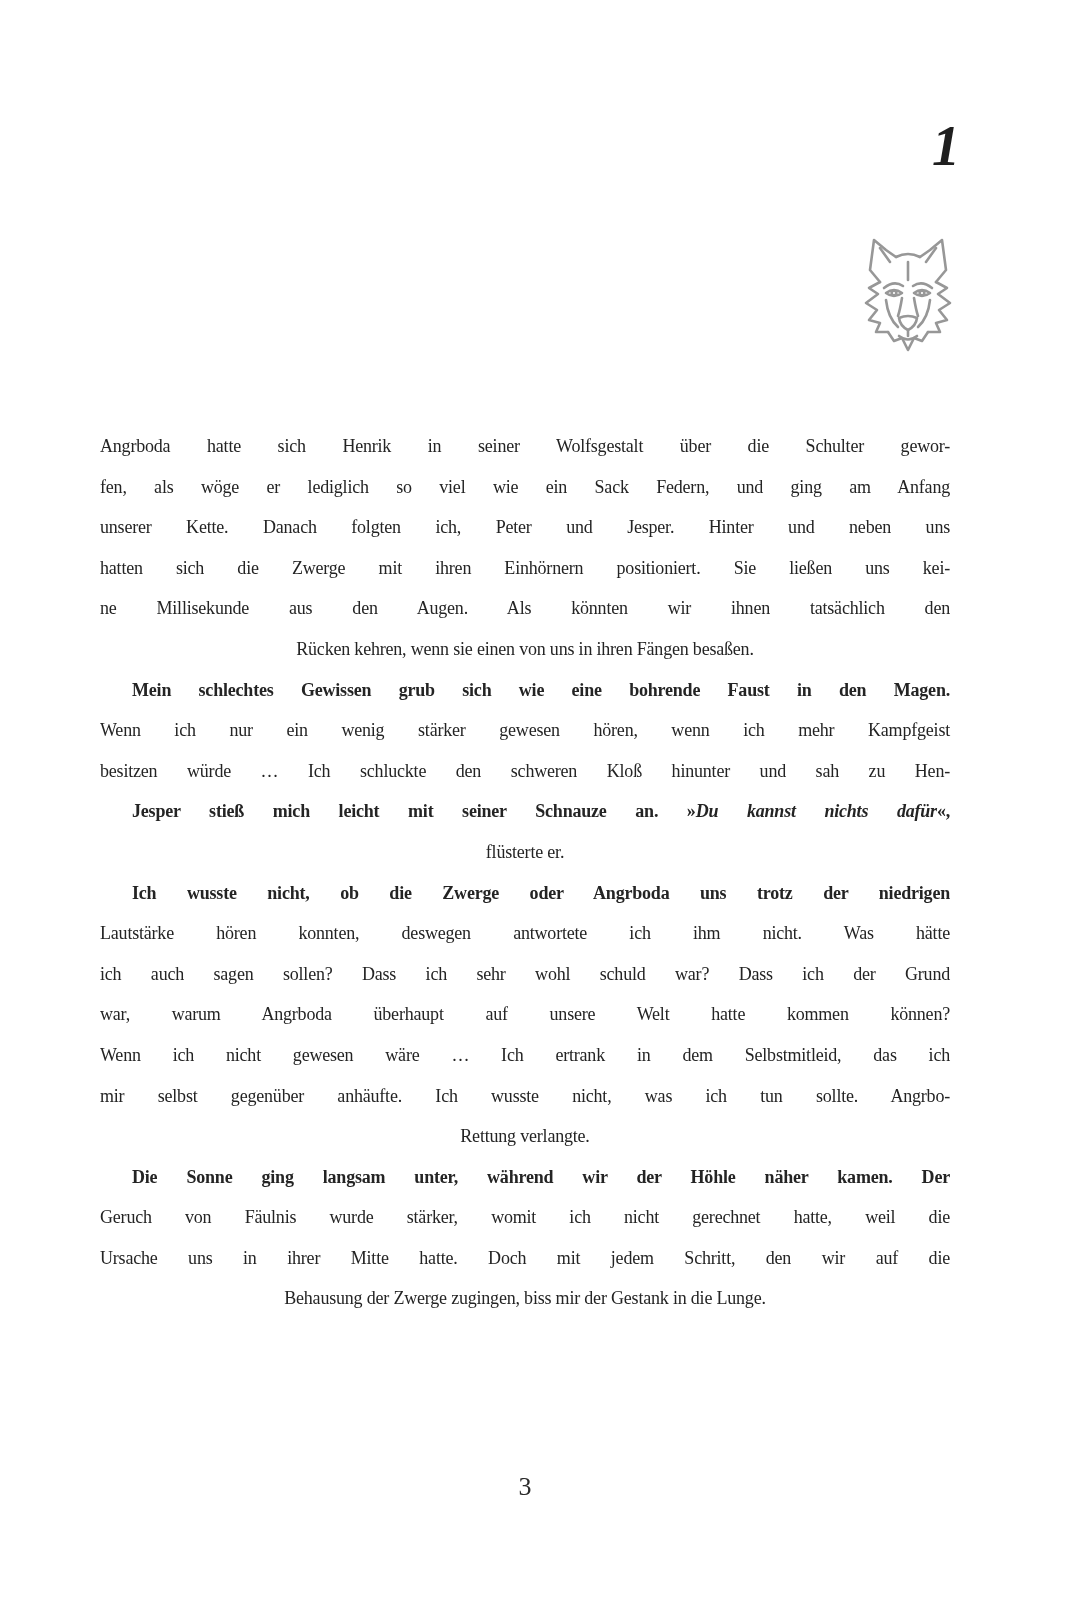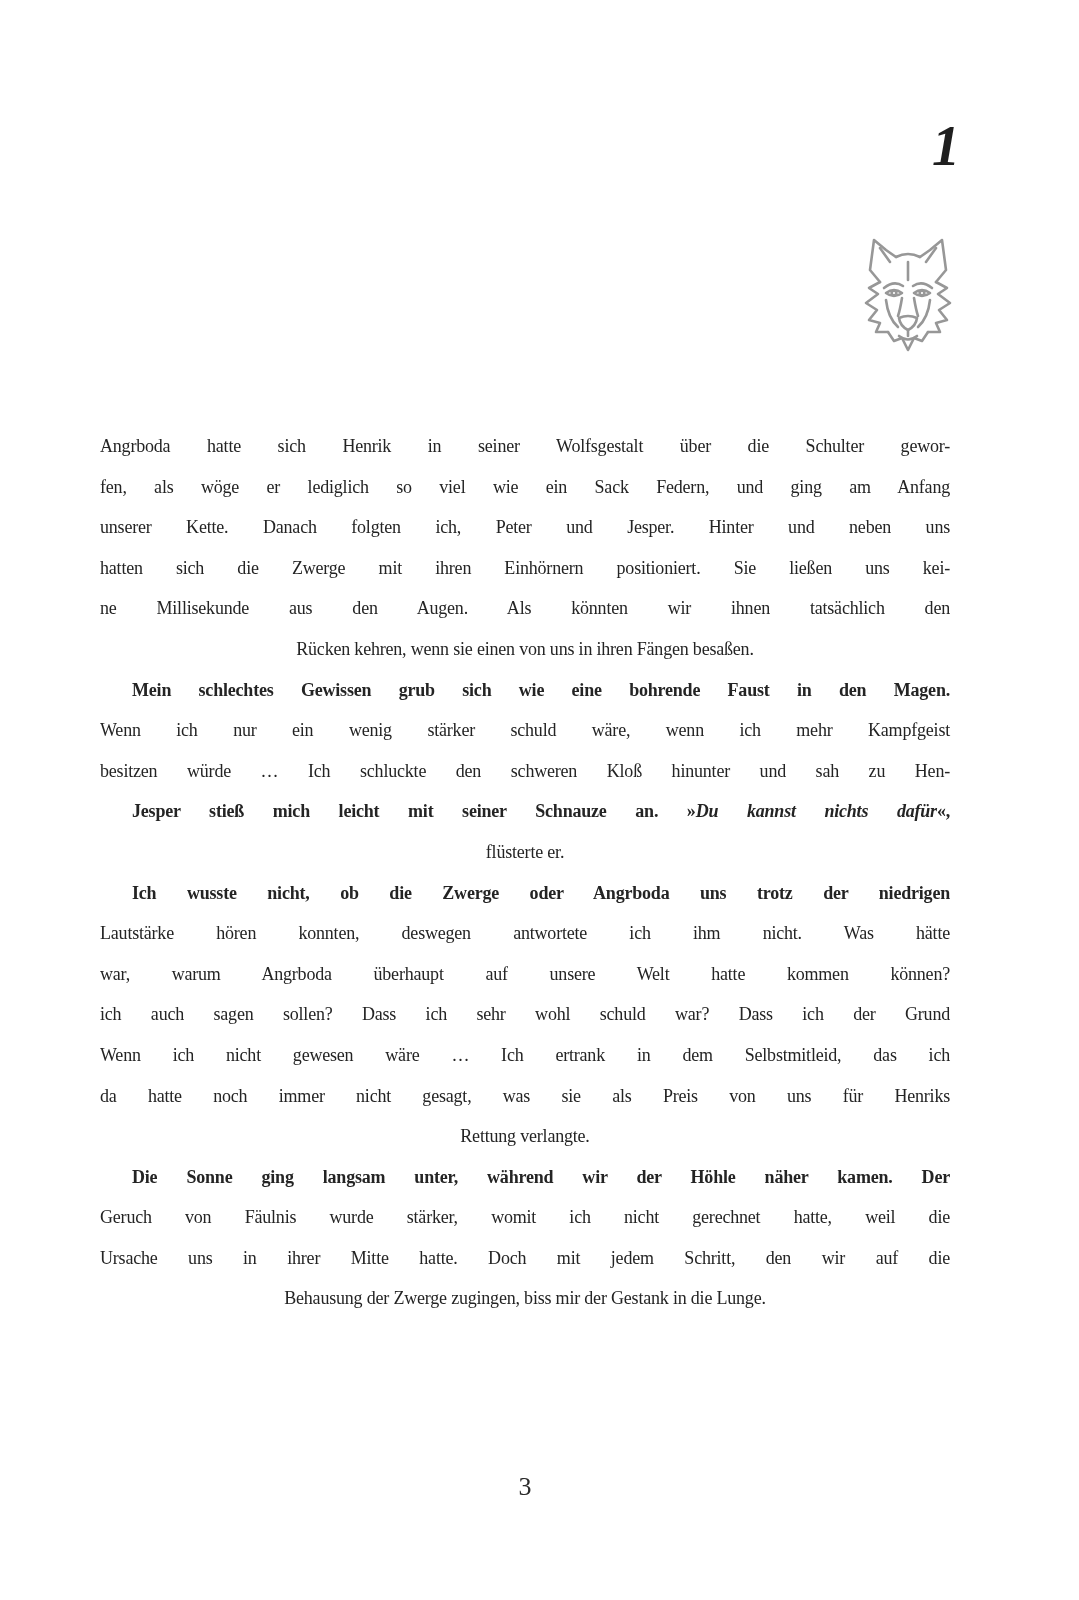--- a/index.html
+++ b/index.html
@@ -101,30 +101,30 @@
 </div>
 
 <div class="text-block">
     <div class="line just"><span>Angrboda hatte sich Henrik in seiner Wolfsgestalt über die Schulter gewor-</span></div>
     <div class="line just"><span>fen, als wöge er lediglich so viel wie ein Sack Federn, und ging am Anfang</span></div>
     <div class="line just"><span>unserer Kette. Danach folgten ich, Peter und Jesper. Hinter und neben uns</span></div>
     <div class="line just"><span>hatten sich die Zwerge mit ihren Einhörnern positioniert. Sie ließen uns kei-</span></div>
     <div class="line just"><span>ne Millisekunde aus den Augen. Als könnten wir ihnen tatsächlich den</span></div>
     <div class="line"><span>Rücken kehren, wenn sie einen von uns in ihren Fängen besaßen.</span></div>
     <div class="line indent just"><span>Mein schlechtes Gewissen grub sich wie eine bohrende Faust in den Magen.</span></div>
-    <div class="line just"><span>Wenn ich nur ein wenig stärker schuld wäre, wenn ich mehr Kampfgeist</span></div>
+    <div class="line just"><span>Wenn ich nur ein wenig stärker gewesen hören, wenn ich mehr Kampfgeist</span></div>
     <div class="line just"><span>besitzen würde … Ich schluckte den schweren Kloß hinunter und sah zu Hen-</span></div>
     <div class="line indent just"><span>Jesper stieß mich leicht mit seiner Schnauze an. »</span><span class="it">Du kannst nichts dafür</span><span>«,</span></div>
     <div class="line"><span>flüsterte er.</span></div>
     <div class="line indent just"><span>Ich wusste nicht, ob die Zwerge oder Angrboda uns trotz der niedrigen</span></div>
     <div class="line just"><span>Lautstärke hören konnten, deswegen antwortete ich ihm nicht. Was hätte</span></div>
+    <div class="line just"><span>ich auch sagen sollen? Dass ich sehr wohl schuld war? Dass ich der Grund</span></div>
     <div class="line just"><span>war, warum Angrboda überhaupt auf unsere Welt hatte kommen können?</span></div>
-    <div class="line just"><span>ich auch sagen sollen? Dass ich sehr wohl schuld war? Dass ich der Grund</span></div>
     <div class="line just"><span>Wenn ich nicht gewesen wäre … Ich ertrank in dem Selbstmitleid, das ich</span></div>
-    <div class="line just"><span>da hatte noch immer nicht gesagt, was sie als Preis von uns für Henriks</span></div>
+    <div class="line just"><span>mir selbst gegenüber anhäufte. Ich wusste nicht, was ich tun sollte. Angrbo-</span></div>
     <div class="line"><span>Rettung verlangte.</span></div>
     <div class="line indent just"><span>Die Sonne ging langsam unter, während wir der Höhle näher kamen. Der</span></div>
     <div class="line just"><span>Geruch von Fäulnis wurde stärker, womit ich nicht gerechnet hatte, weil die</span></div>
     <div class="line just"><span>Ursache uns in ihrer Mitte hatte. Doch mit jedem Schritt, den wir auf die</span></div>
     <div class="line"><span>Behausung der Zwerge zugingen, biss mir der Gestank in die Lunge.</span></div>
   </div>
 
 <div class="page-footer">3</div>
 
 </body></html>

